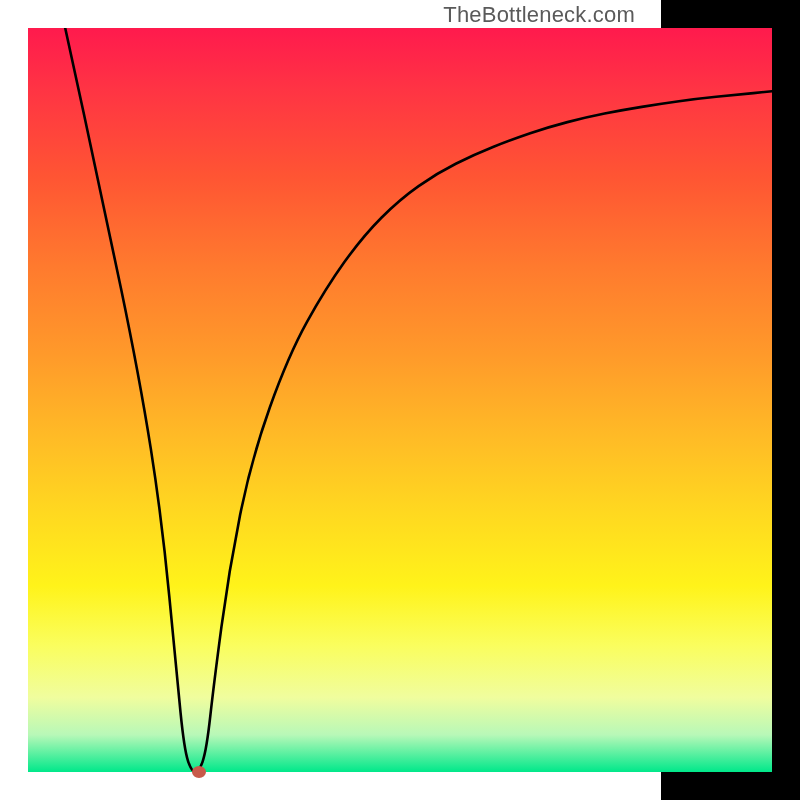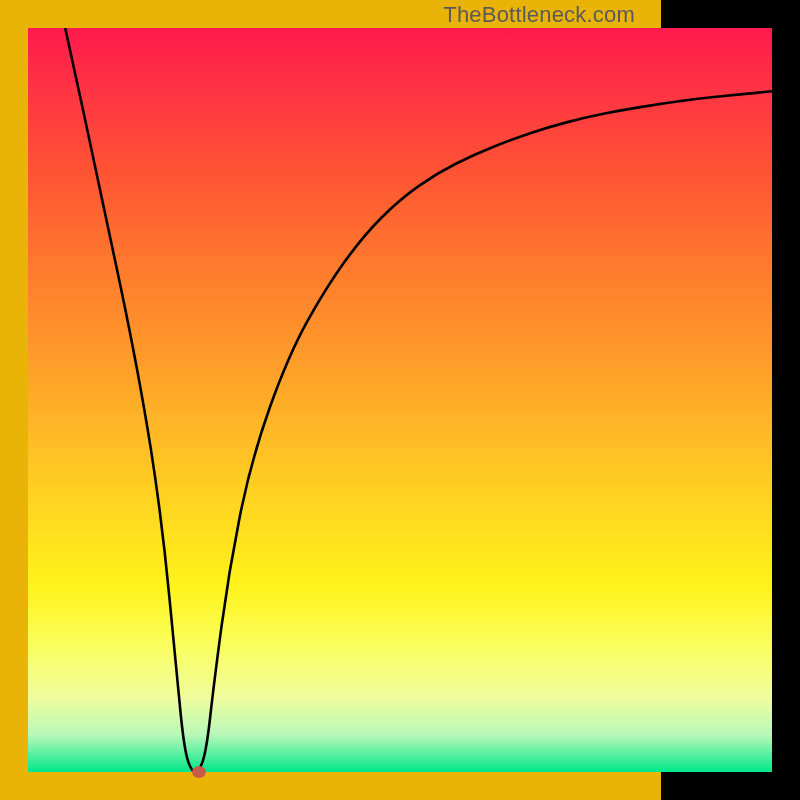--- a/index.html
+++ b/index.html
@@ -1,21 +1,21 @@
 <!DOCTYPE html>
 <html><head>
 <meta charset="utf-8">
 <style>
   * { margin: 0; padding: 0; box-sizing: border-box; }
   html, body { width: 800px; height: 800px; overflow: hidden; background: #000; }
   .frame {
     position: relative;
     width: 661px;
     height: 800px;
-    background: #eab308;
+    background: #ffffff;
   }
   .plot-area {
     position: absolute;
     left: 28px;
     top: 28px;
     width: 744px;
     height: 744px;
     background: linear-gradient(to bottom,
       #ff1a4d 0%,
       #ff3344 8%,

